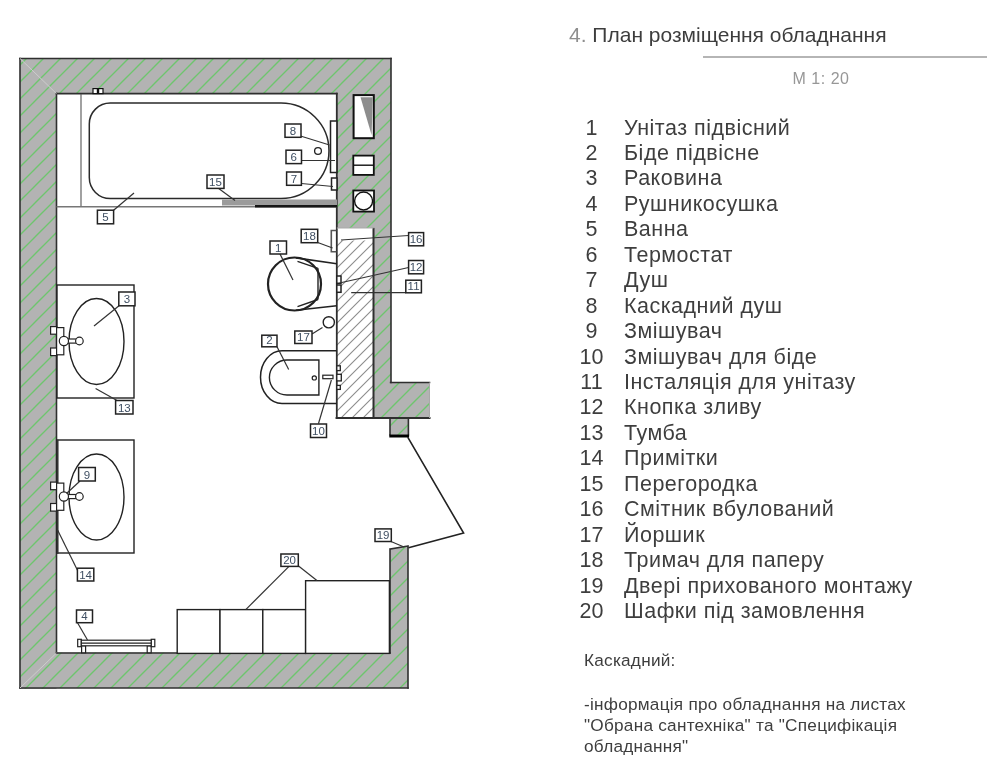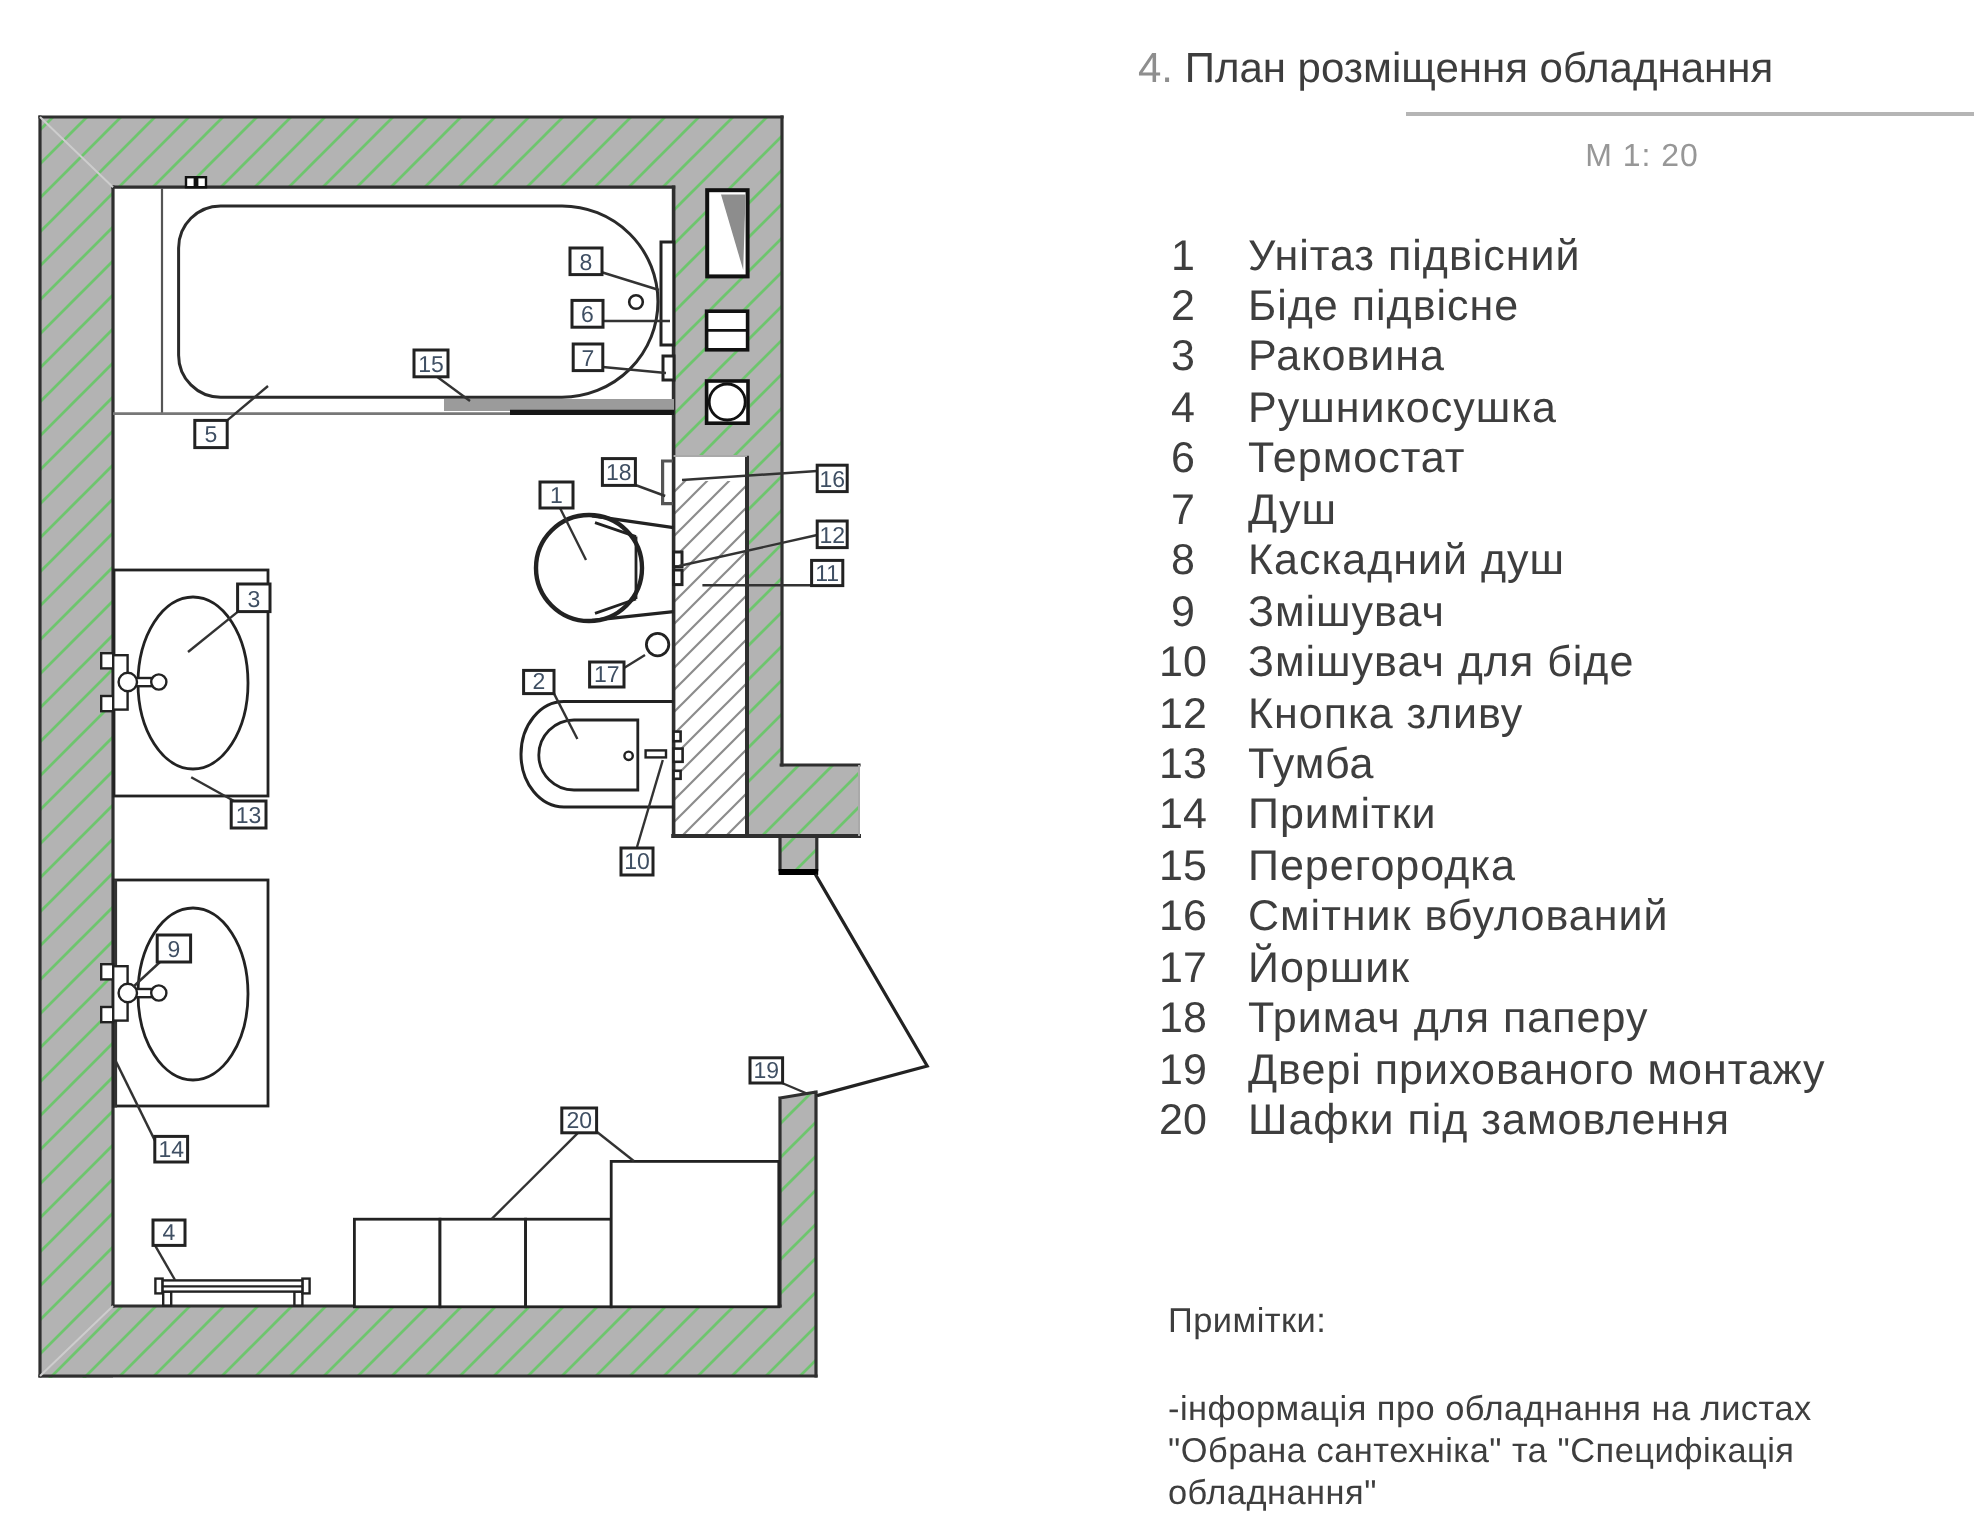--- a/index.html
+++ b/index.html
@@ -269,31 +269,33 @@
 
 <div class="abs" id="rule"></div>
 
 <div class="abs" id="scale">М 1: 20</div>
 
 <div class="abs" id="legend">
 <div><span class="n">1</span><span class="t">Унітаз підвісний</span></div>
 <div><span class="n">2</span><span class="t">Біде підвісне</span></div>
 <div><span class="n">3</span><span class="t">Раковина</span></div>
 <div><span class="n">4</span><span class="t">Рушникосушка</span></div>
+<div><span class="n">5</span><span class="t">Ванна</span></div>
 <div><span class="n">6</span><span class="t">Термостат</span></div>
 <div><span class="n">7</span><span class="t">Душ</span></div>
 <div><span class="n">8</span><span class="t">Каскадний душ</span></div>
 <div><span class="n">9</span><span class="t">Змішувач</span></div>
 <div><span class="n">10</span><span class="t">Змішувач для біде</span></div>
+<div><span class="n">11</span><span class="t">Інсталяція для унітазу</span></div>
 <div><span class="n">12</span><span class="t">Кнопка зливу</span></div>
 <div><span class="n">13</span><span class="t">Тумба</span></div>
 <div><span class="n">14</span><span class="t">Примітки</span></div>
 <div><span class="n">15</span><span class="t">Перегородка</span></div>
 <div><span class="n">16</span><span class="t">Смітник вбулований</span></div>
 <div><span class="n">17</span><span class="t">Йоршик</span></div>
 <div><span class="n">18</span><span class="t">Тримач для паперу</span></div>
 <div><span class="n">19</span><span class="t">Двері прихованого монтажу</span></div>
 <div><span class="n">20</span><span class="t">Шафки під замовлення</span></div>
 </div>
 
-<div class="abs" id="notes1">Примітки:</div>
+<div class="abs" id="notes1">Каскадний:</div>
 
 <div class="abs" id="notes2">-інформація про обладнання на листах<br>"Обрана сантехніка" та "Специфікація<br>обладнання"</div>
 
 </body></html>

